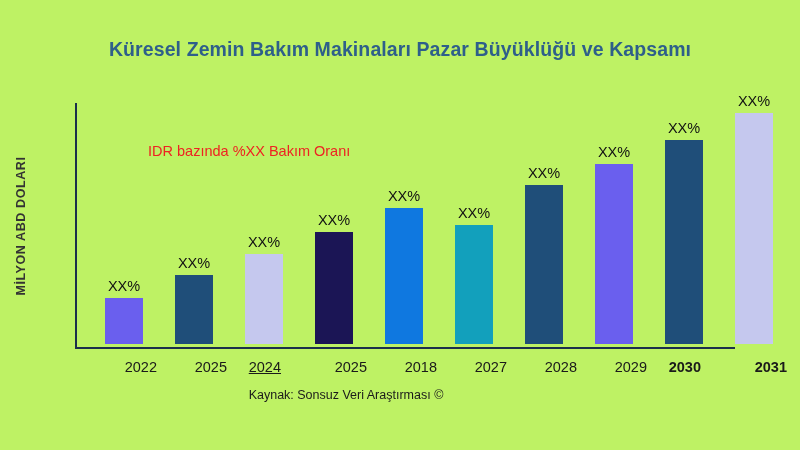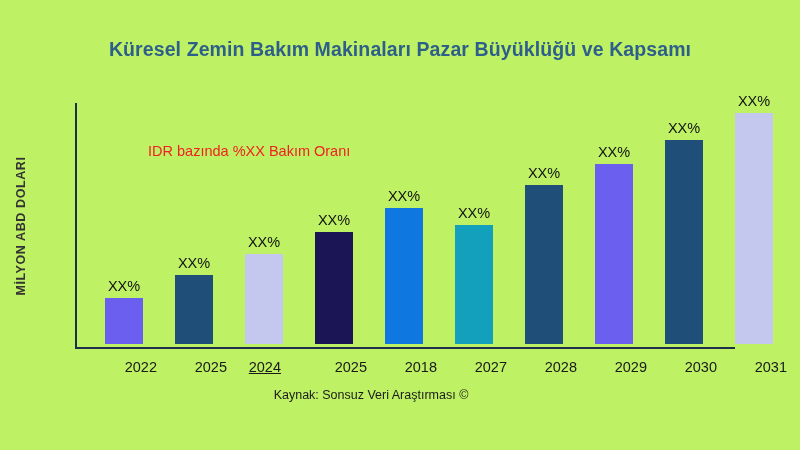--- a/index.html
+++ b/index.html
@@ -119,21 +119,20 @@
   
   #source-note {
     position: absolute;
     left: 0;
     top: 388px;
     width: 692px;
     text-align: center;
     font-size: 12.5px;
     color: #1a1a1a;
     white-space: nowrap;
-    margin-left: 25px;
   }
 </style>
 </head>
 <body>
 
 <div id="chart-root">
 
   <div id="chart-title">Küresel Zemin Bakım Makinaları Pazar Büyüklüğü ve Kapsamı</div>
 
   <div id="ylabel-wrap">
@@ -187,22 +186,22 @@
       </div>
     <div id="ticks-layer">
         <div class="x-tick" style="left: 16px;">2022</div>
         <div class="x-tick" style="left: 86px;">2025</div>
         <div class="x-tick" style="left: 140px; text-decoration: underline;">2024</div>
         <div class="x-tick" style="left: 226px;">2025</div>
         <div class="x-tick" style="left: 296px;">2018</div>
         <div class="x-tick" style="left: 366px;">2027</div>
         <div class="x-tick" style="left: 436px;">2028</div>
         <div class="x-tick" style="left: 506px;">2029</div>
-        <div class="x-tick" style="left: 576px;">2030</div>
-        <div class="x-tick" style="left: 646px;">2031</div>
+        <div class="x-tick" style="left: 560px; font-weight: bold;">2030</div>
+        <div class="x-tick" style="left: 646px; font-weight: bold;">2031</div>
       </div>
   </div>
 
   <div id="growth-annotation">IDR bazında %XX Bakım Oranı</div>
 
   <div id="source-note">Kaynak: Sonsuz Veri Araştırması ©</div>
 
 </div>
 
 </body></html>

